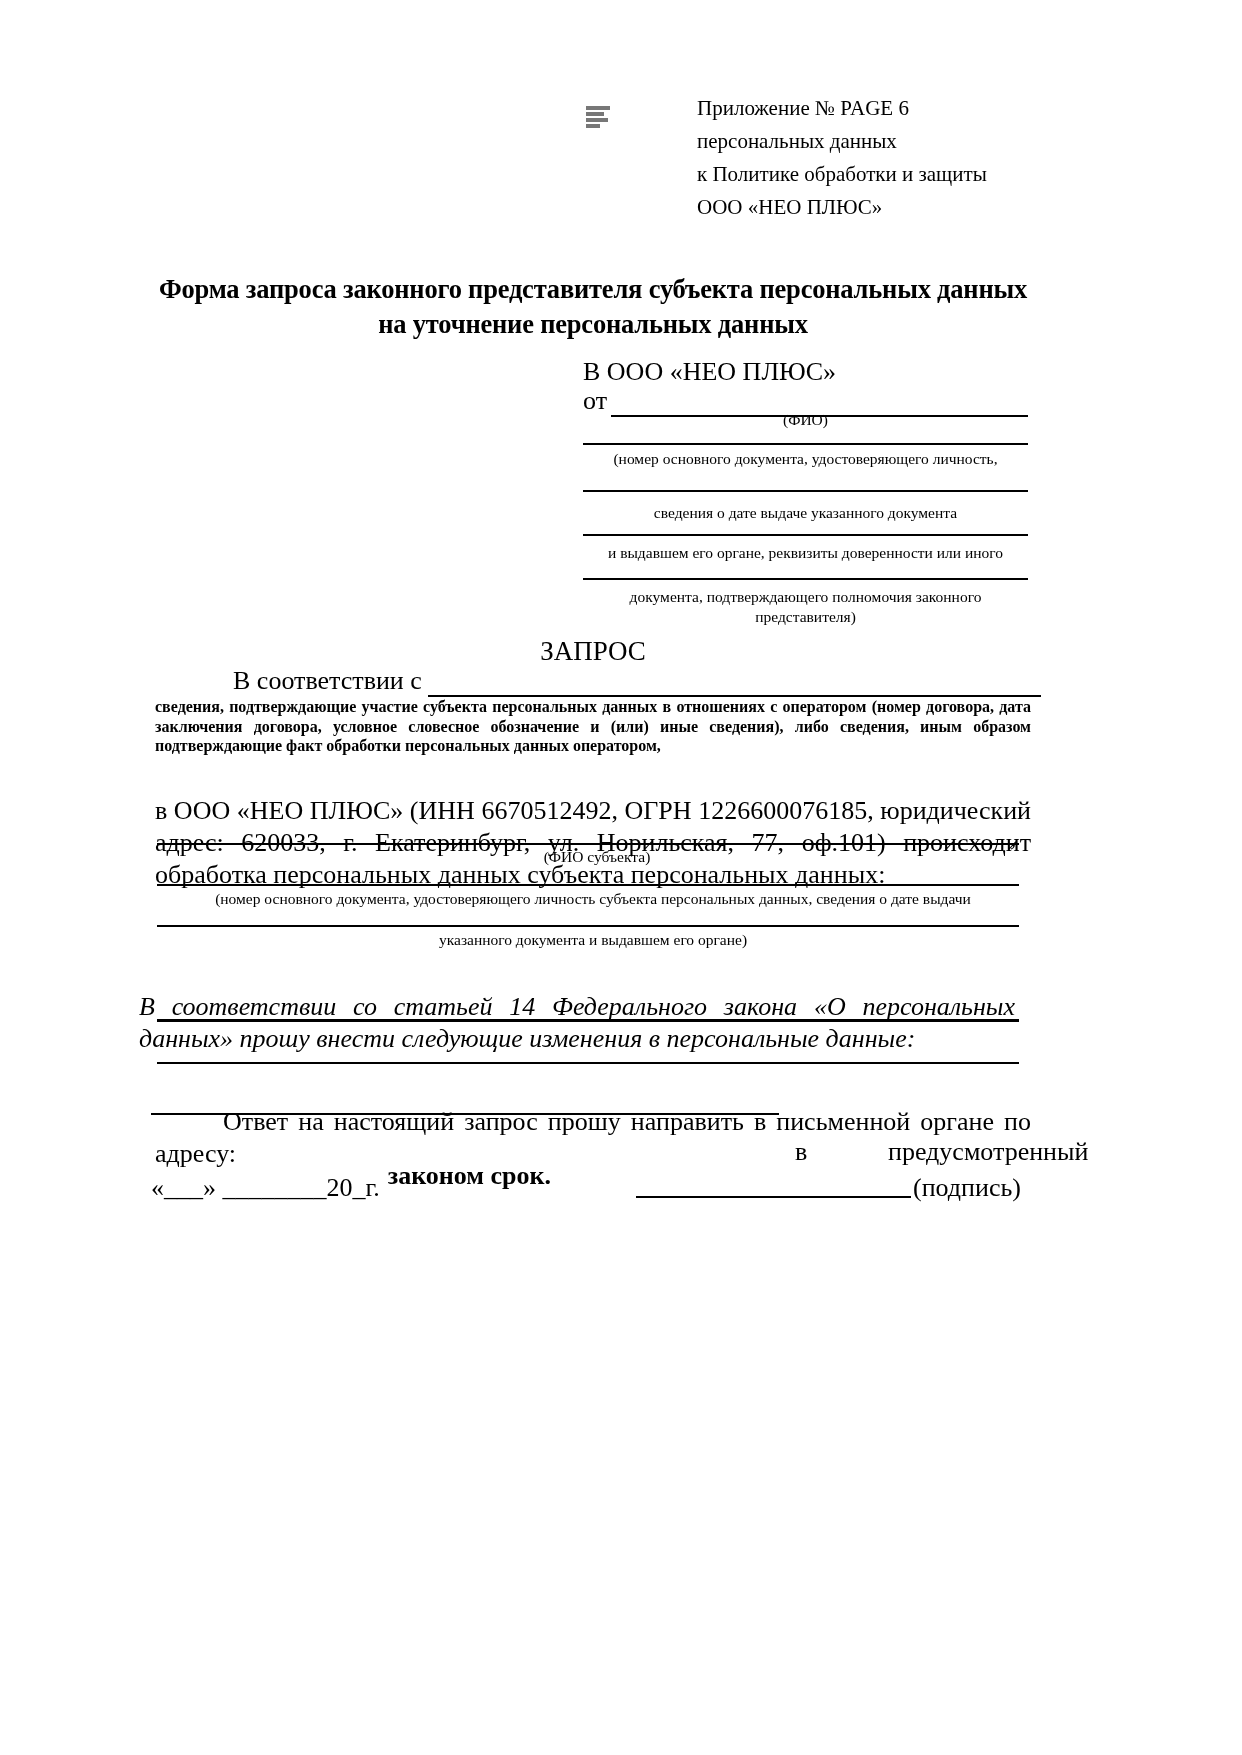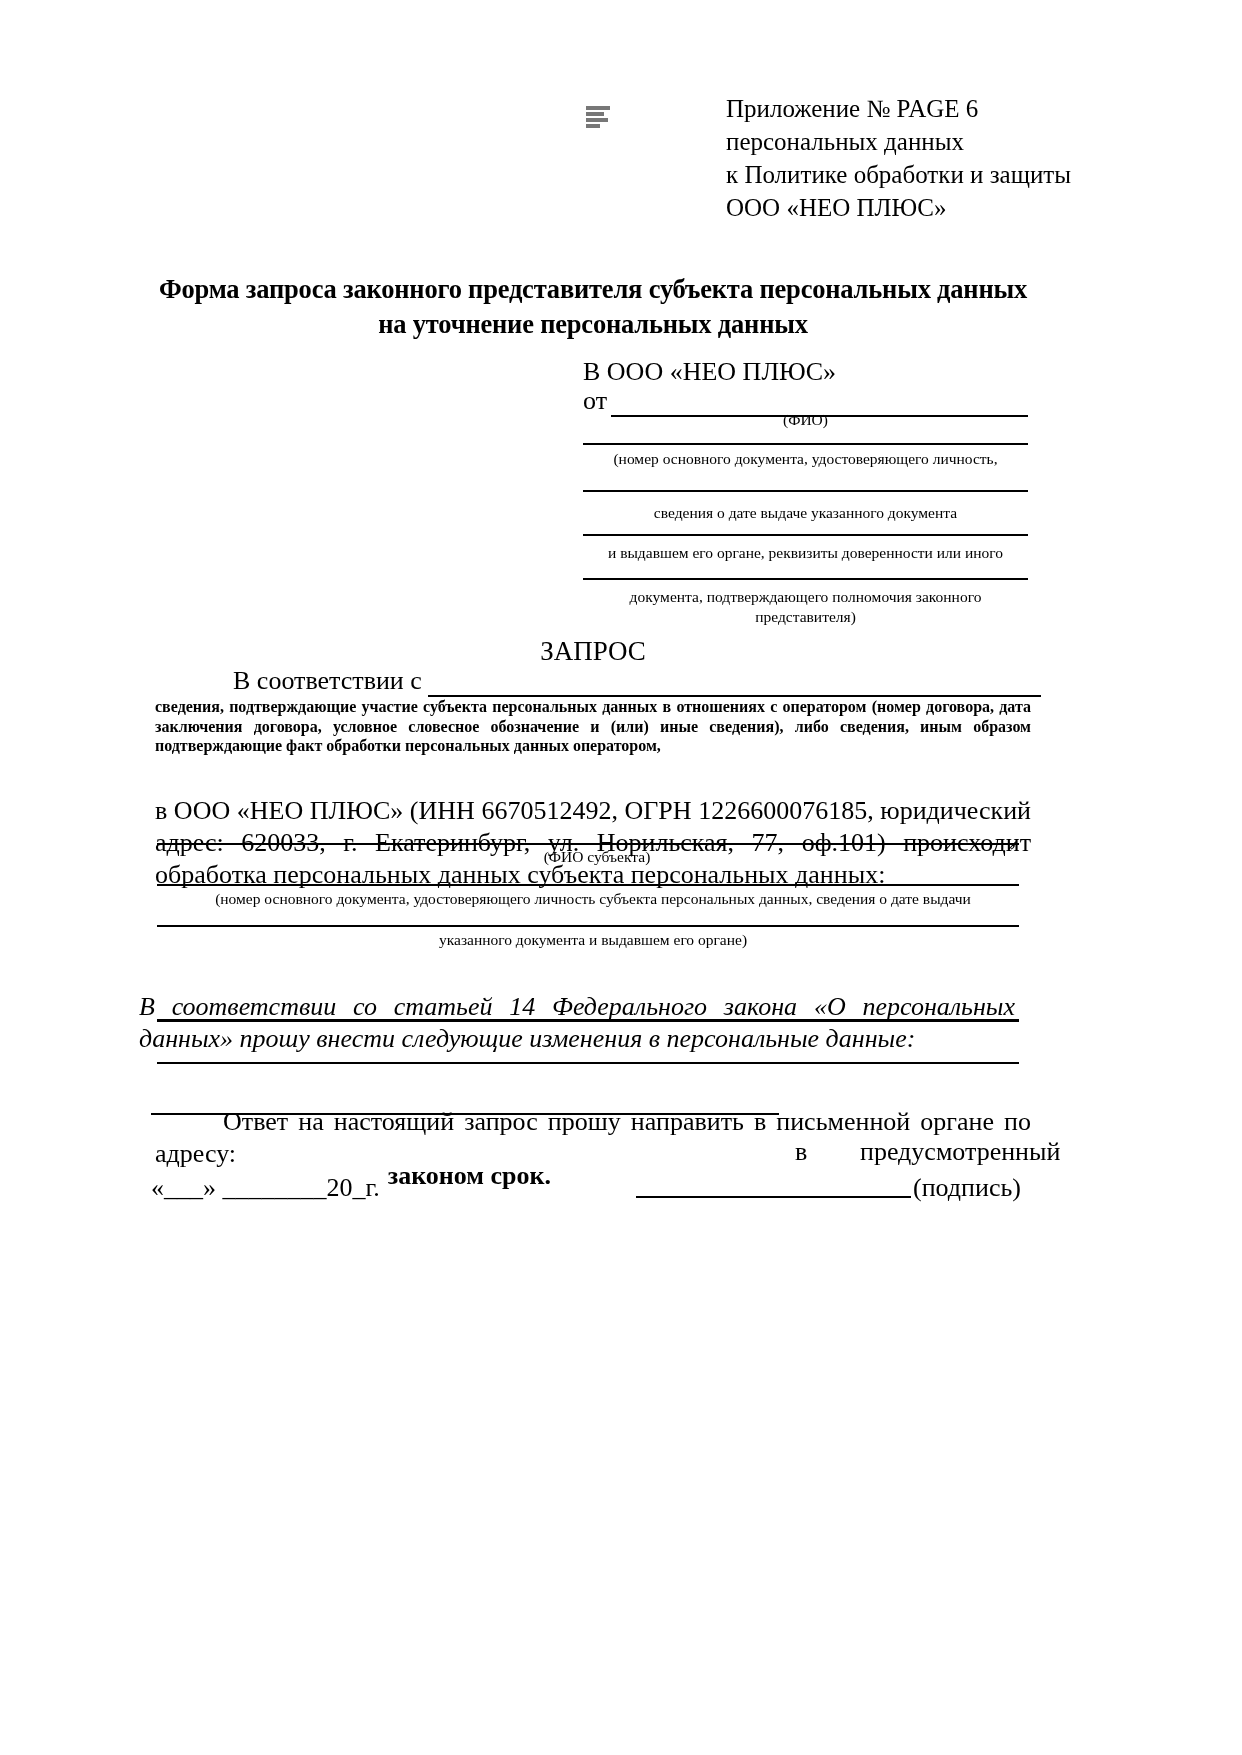--- a/index.html
+++ b/index.html
@@ -46,24 +46,24 @@
     background: #777;
     margin-bottom: 2px;
   }
   .doc-glyph span:nth-child(1){ width: 24px; }
   .doc-glyph span:nth-child(2){ width: 18px; }
   .doc-glyph span:nth-child(3){ width: 22px; }
   .doc-glyph span:nth-child(4){ width: 14px; }
 
   .header-right {
     position: absolute;
-    left: 726px;
+    left: 697px;
     top: 0;
     width: 470px;
-    font-size: 25px;
+    font-size: 21px;
     line-height: 33px;
   }
 
   
   .title {
     position: absolute;
     left: 155px;
     top: 272px;
     width: 876px;
     text-align: center;
@@ -226,20 +226,20 @@
 
   <div class="body-text p-justify" style="left:139px; top:951px; width:876px;font-style:italic;">В соответствии со статьей 14 Федерального закона «О персональных данных» прошу внести следующие изменения в персональные данные:</div>
 
   <div class="ruleline" style="left:157px; top:1019px; width:862px; border-bottom-width:3px;"></div>
   <div class="ruleline" style="left:157px; top:1062px; width:862px;"></div>
 
   <div class="body-text" style="left:155px; top:1066px; width:876px; text-indent:68px;">Ответ на настоящий запрос прошу направить в письменной органе по адресу:</div>
 
   <div class="ruleline" style="left:151px; top:1113px; width:628px;"></div>
   <div class="body-text" style="left:795px; top:1096px; width:240px; text-align:left;">в</div>
-  <div class="body-text" style="left:860px; top:1096px; width:180px; text-align:center;">предусмотренный</div>
+  <div class="body-text" style="left:888px; top:1096px; width:180px; text-align:center;">предусмотренный</div>
   <div class="body-text" style="left:151px; top:1120px; width:400px; text-align:right;font-weight:bold;">законом срок.</div>
 
   <div class="sig-row" style="left:151px; top:1172px;">«___» ________20_г.</div>
   <div class="ruleline" style="left:636px; top:1196px; width:275px;"></div>
   <div class="sig-row" style="left:913px; top:1172px;">(подпись)</div>
 
 </div>
 
 </body></html>

